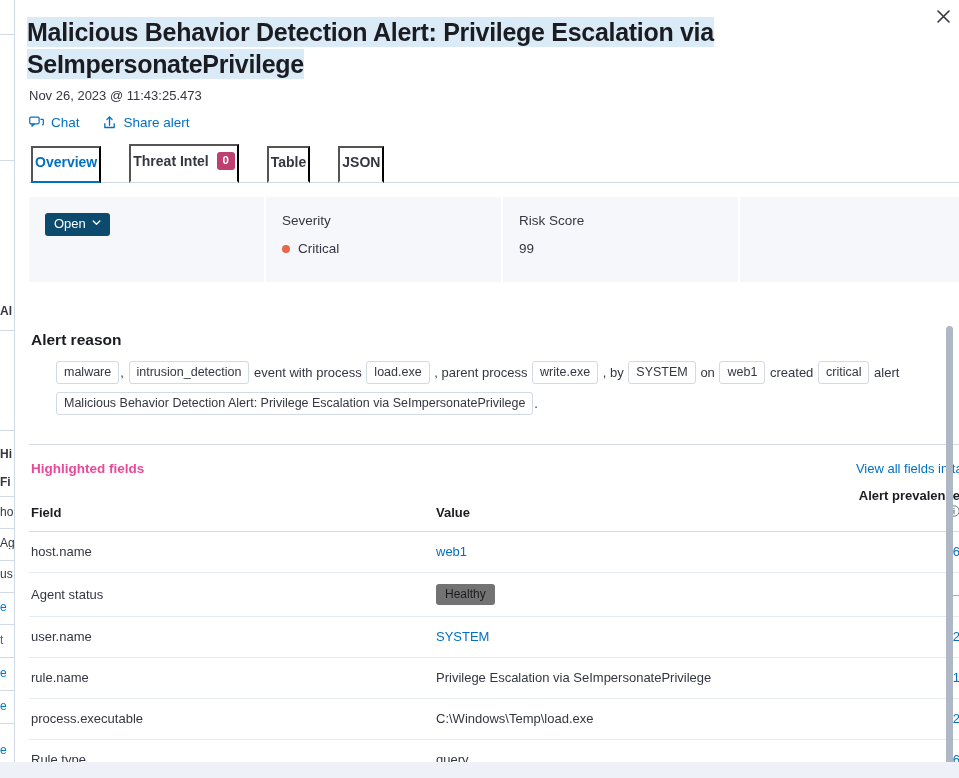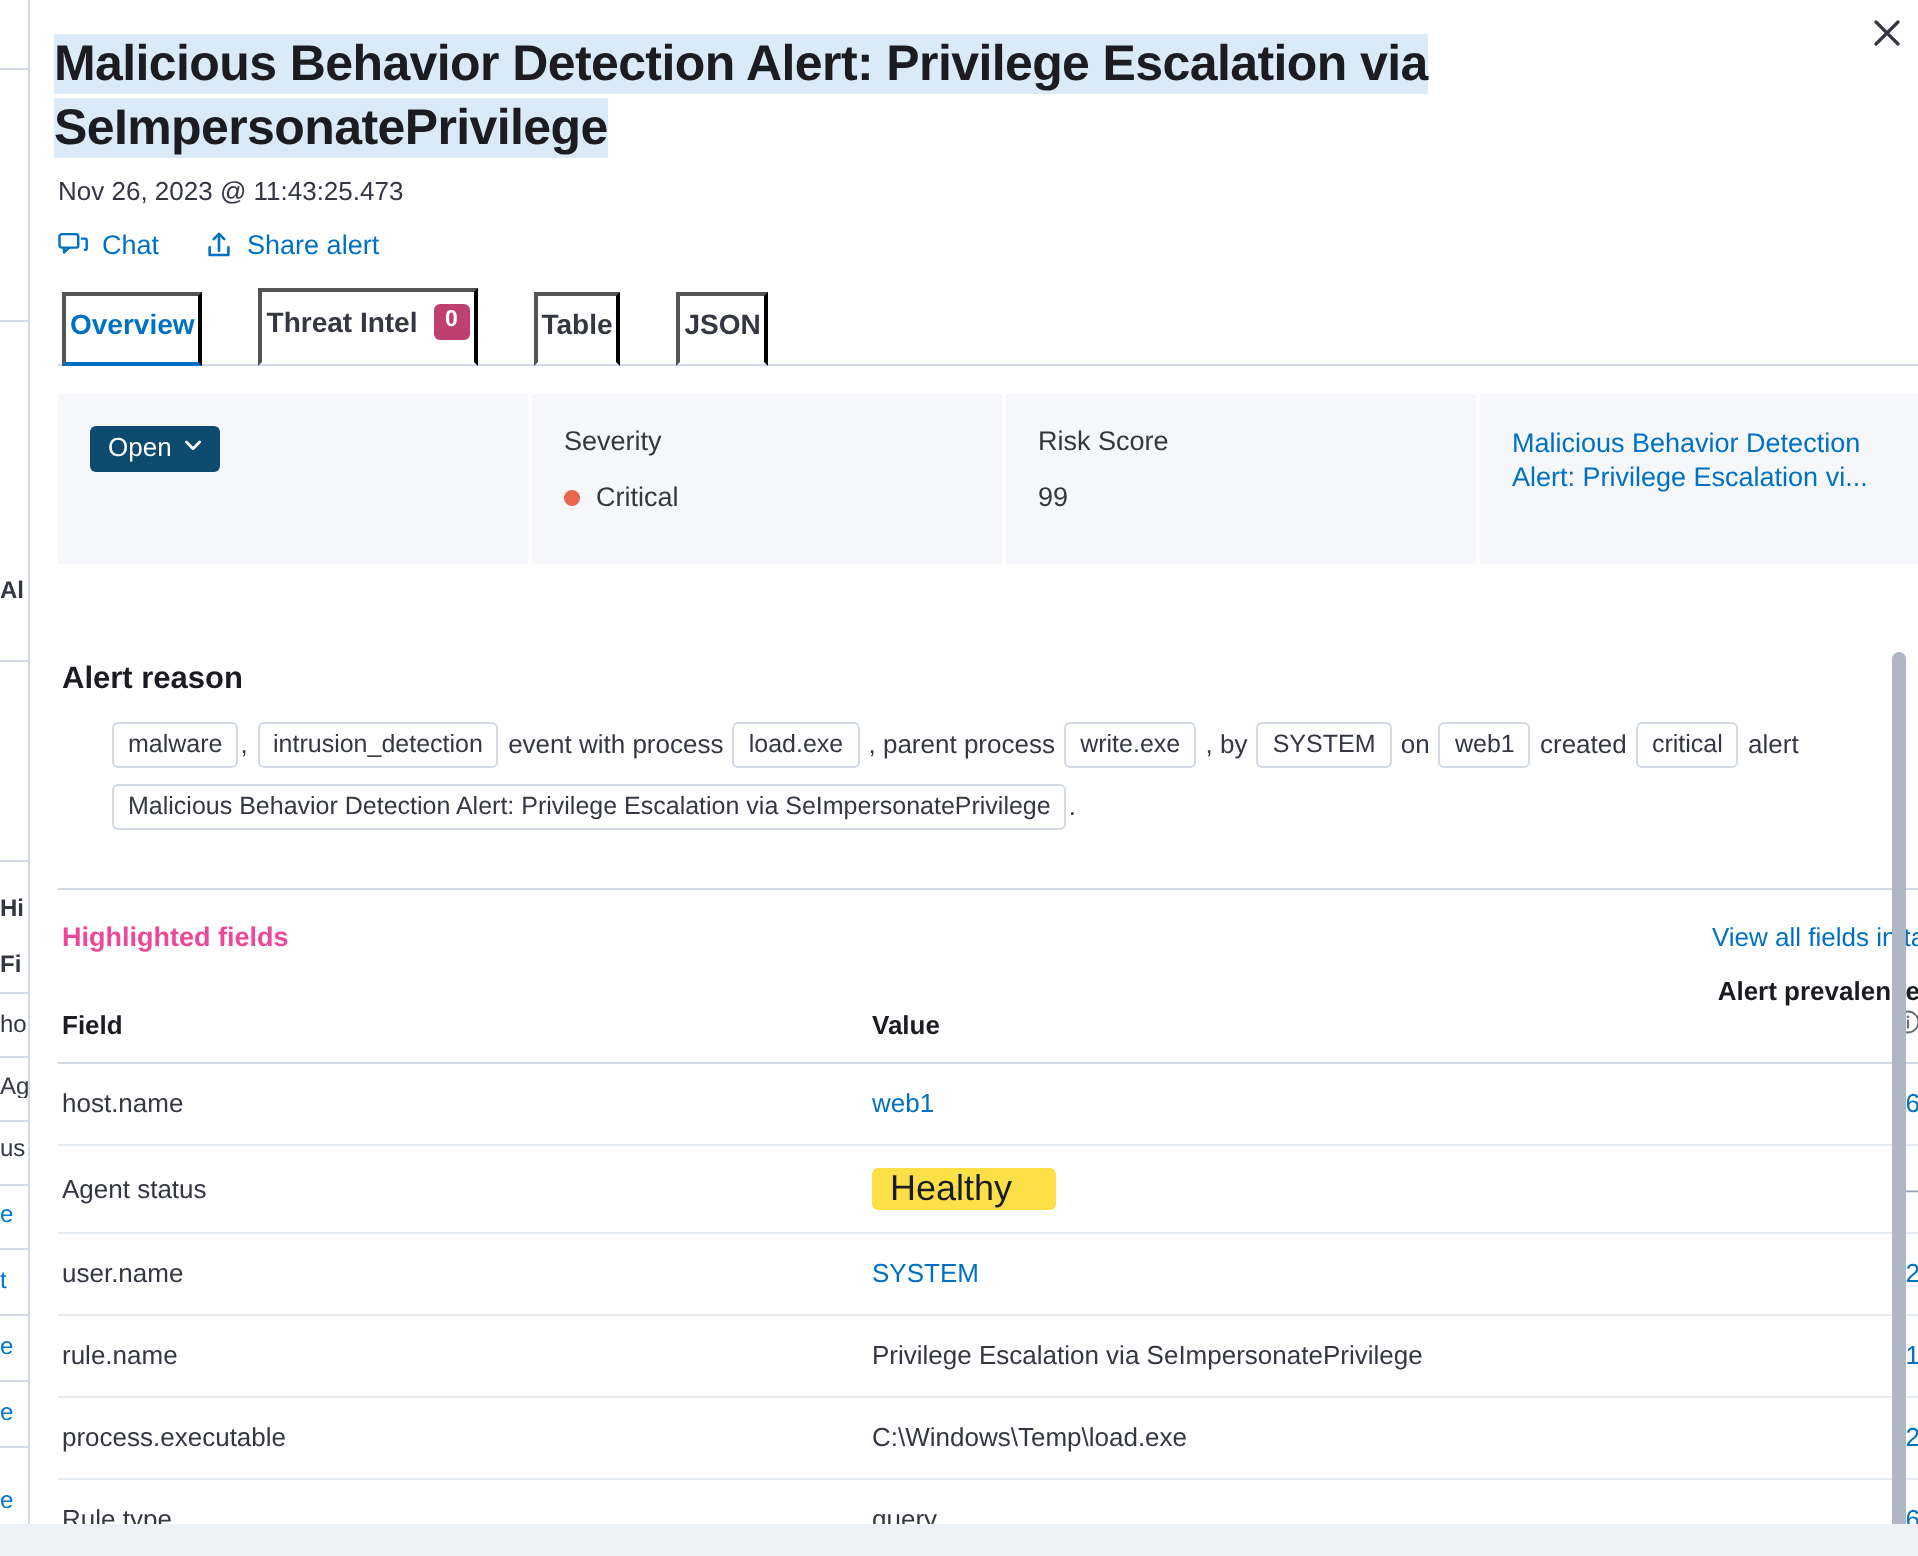--- a/index.html
+++ b/index.html
@@ -304,25 +304,25 @@
     padding-right: 0;
   }
   table.hf td.num.dash { color: #98a2b3; }
   .col-field { width: 405px; }
   .col-value { width: 420px; }
   .col-prev  { width: 106px; }
 
   .link-val { color: #0071c2; cursor: pointer; }
   .healthy-badge {
     display: inline-block;
-    background: #fde047;
+    background: #737373;
     color: #1a1c21;
     border-radius: 3px;
-    padding: 2px 22px 3px 9px;
-    font-size: 18px;
+    padding: 2px 9px 3px 9px;
+    font-size: 12px;
     line-height: 16px;
   }
   .info-icon {
     display: inline-block;
     vertical-align: -2px;
     margin-left: 5px;
     cursor: pointer;
   }
 
   
@@ -347,21 +347,21 @@
     width: 959px; height: 16px;
     background: #eef1f8;
   }
 </style>
 </head>
 <body>
 
 <div class="page-behind">
   <div class="pb-line" style="top:34px"></div>
   <div class="pb-line" style="top:160px"></div>
-  <div class="pb-txt pb-dark" style="top:289px">Al</div>
+  <div class="pb-txt pb-dark" style="top:305px">Al</div>
   <div class="pb-line" style="top:330px"></div>
   <div class="pb-line" style="top:430px"></div>
   <div class="pb-txt pb-dark" style="top:448px">Hi</div>
   <div class="pb-txt pb-dark" style="top:476px">Fi</div>
   <div class="pb-line" style="top:496px"></div>
   <div class="pb-txt" style="top:506px;color:#343741">ho</div>
   <div class="pb-line" style="top:528px"></div>
   <div class="pb-txt" style="top:537px;color:#343741">Ag</div>
   <div class="pb-line" style="top:560px"></div>
   <div class="pb-txt" style="top:568px;color:#343741">us</div>
@@ -454,21 +454,20 @@
         <span>Critical</span>
       </div>
     </div>
 
     <div class="card">
       <div class="card-label">Risk Score</div>
       <div class="card-value">99</div>
     </div>
 
     <div class="card">
-      <a class="rule-link">Malicious Behavior Detection Alert: Privilege Escalation vi...</a>
     </div>
   </div>
 
   <div class="section">
     <div class="section-title">Alert reason</div>
     <div class="reason-body">
       <span class="chip">malware</span><span class="reason-text">,</span>
       <span class="chip">intrusion_detection</span>
       <span class="reason-text">event with process</span>
       <span class="chip">load.exe</span>

